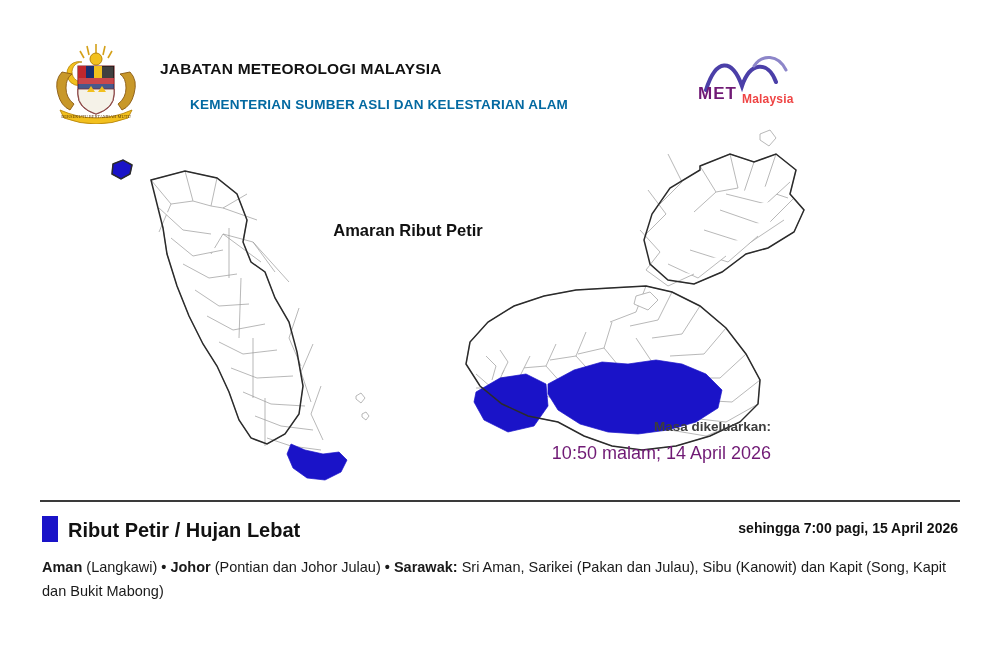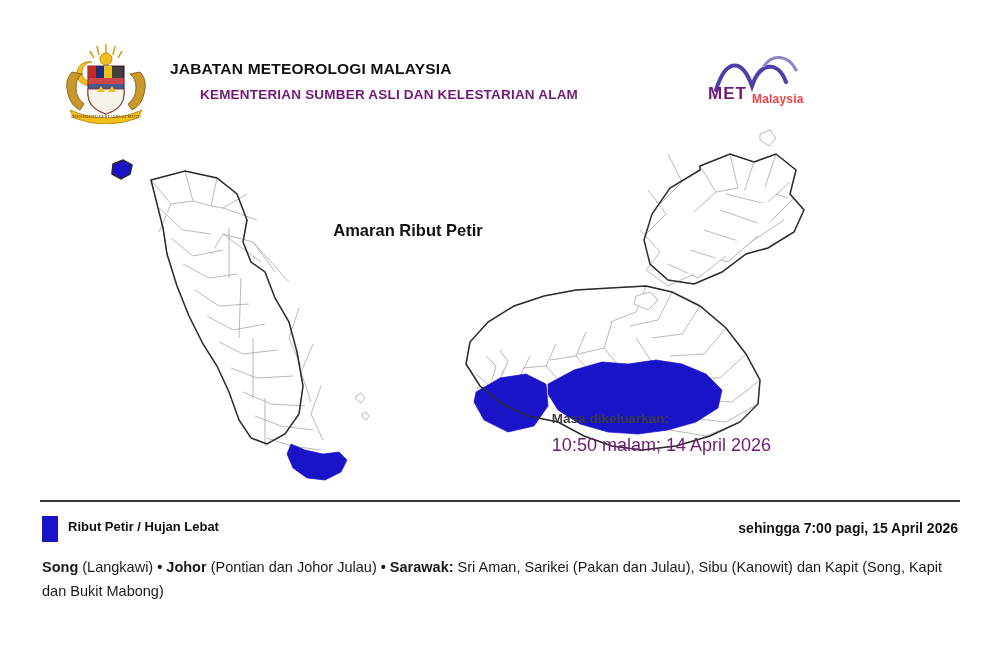--- a/index.html
+++ b/index.html
@@ -18,21 +18,21 @@
   .page {
     position: relative;
     width: 1000px;
     height: 646px;
     background: #ffffff;
   }
 
   
   .header {
     position: absolute;
-    left: 10px; top: 0;
+    left: 0; top: 0;
     width: 860px;
     height: 130px;
   }
   .crest {
     position: absolute;
     left: 42px; top: 42px;
     width: 108px;
     height: 82px;
   }
   .header-text {
@@ -43,23 +43,23 @@
     font-size: 15.5px;
     font-weight: bold;
     letter-spacing: 0.2px;
     color: #111111;
     line-height: 20px;
   }
   .header-line2 {
     font-size: 13.5px;
     font-weight: bold;
     letter-spacing: 0.2px;
-    color: #701a75;
+    color: #0369a1;
     line-height: 20px;
-    margin-top: 6px;
+    margin-top: 16px;
     padding-left: 30px;
   }
   .met-logo {
     position: absolute;
     right: 42px; top: 52px;
     width: 120px;
     height: 60px;
   }
   .met-logo .met-word {
     position: absolute;
@@ -91,21 +91,22 @@
     transform: translateX(-50%);
     top: 93px;
     font-size: 16.5px;
     font-weight: bold;
     color: #111111;
     white-space: nowrap;
   }
   .issued-block {
     position: absolute;
     right: 45px;
-    top: 280px;
+    top: 288px;
+    text-align: right;
     line-height: 22px;
   }
   .issued-label {
     font-size: 13.5px;
     font-weight: bold;
     color: #3d3d3d;
   }
   .issued-value {
     font-size: 18px;
     color: #701a75;
@@ -154,21 +155,21 @@
     left: 42px;
     top: 16px;
     width: 16px;
     height: 26px;
     background: #1a13c8;
   }
   .legend-label {
     position: absolute;
     left: 68px;
     top: 19px;
-    font-size: 13px;
+    font-size: 20px;
     font-weight: bold;
     color: #111111;
   }
   .valid-until {
     position: absolute;
     right: 42px;
     top: 20px;
     font-size: 14px;
     font-weight: bold;
     color: #111111;
@@ -357,21 +358,21 @@
   </div>
 
   <div class="footer">
     <div class="rule"></div>
 
     <div class="legend-swatch"></div>
     <div class="legend-label">Ribut Petir / Hujan Lebat</div>
     <div class="valid-until">sehingga 7:00 pagi, 15 April 2026</div>
 
     <div class="areas">
-      <span><b>Song</b></span>
+      <span><b>Aman</b></span>
       <span>(Langkawi)</span>
       <span class="sep">•</span>
       <span><b>Johor</b></span>
       <span>(Pontian dan Johor Julau)</span>
       <span class="sep">•</span>
       <span><b>Sarawak:</b></span>
       <span>Sri Aman, Sarikei (Pakan dan Julau), Sibu (Kanowit)</span>
       <span>dan Kapit (Song, Kapit dan Bukit Mabong)</span>
     </div>
   </div>

